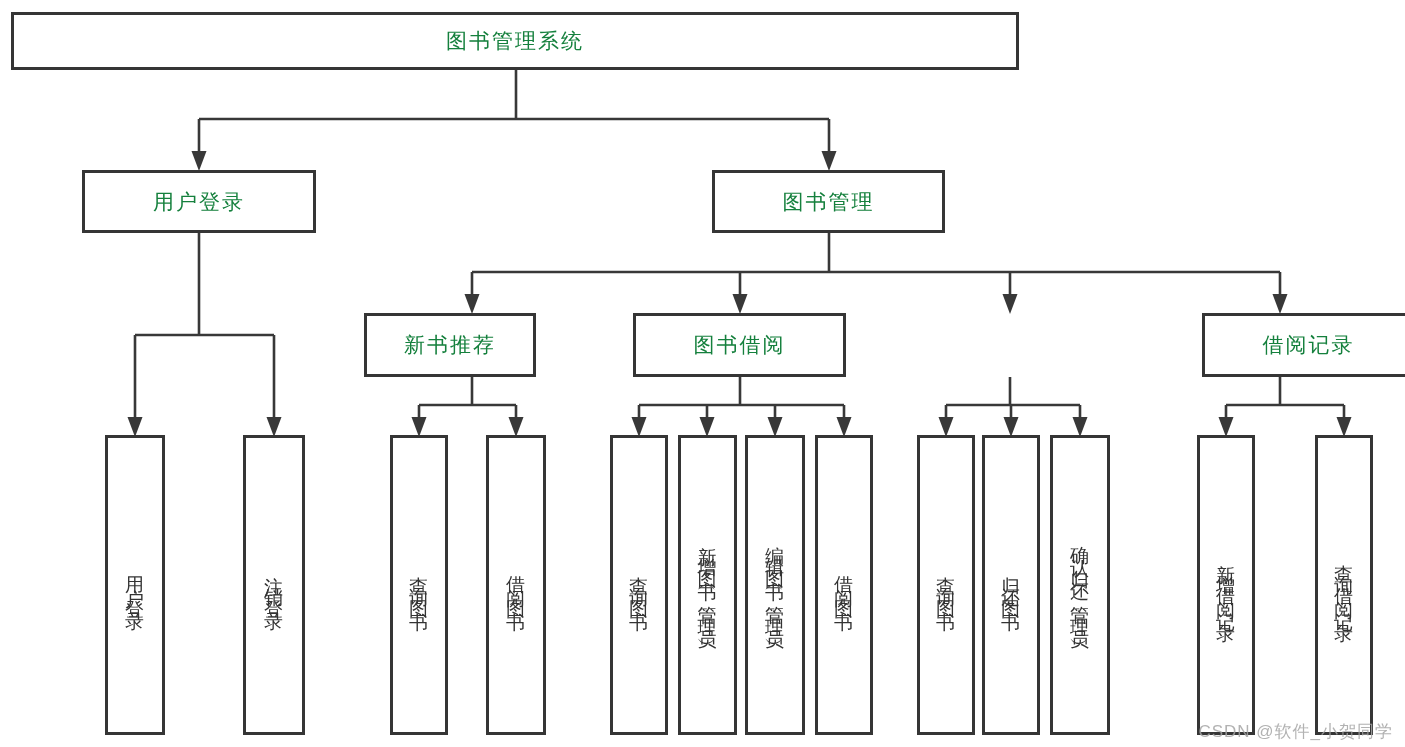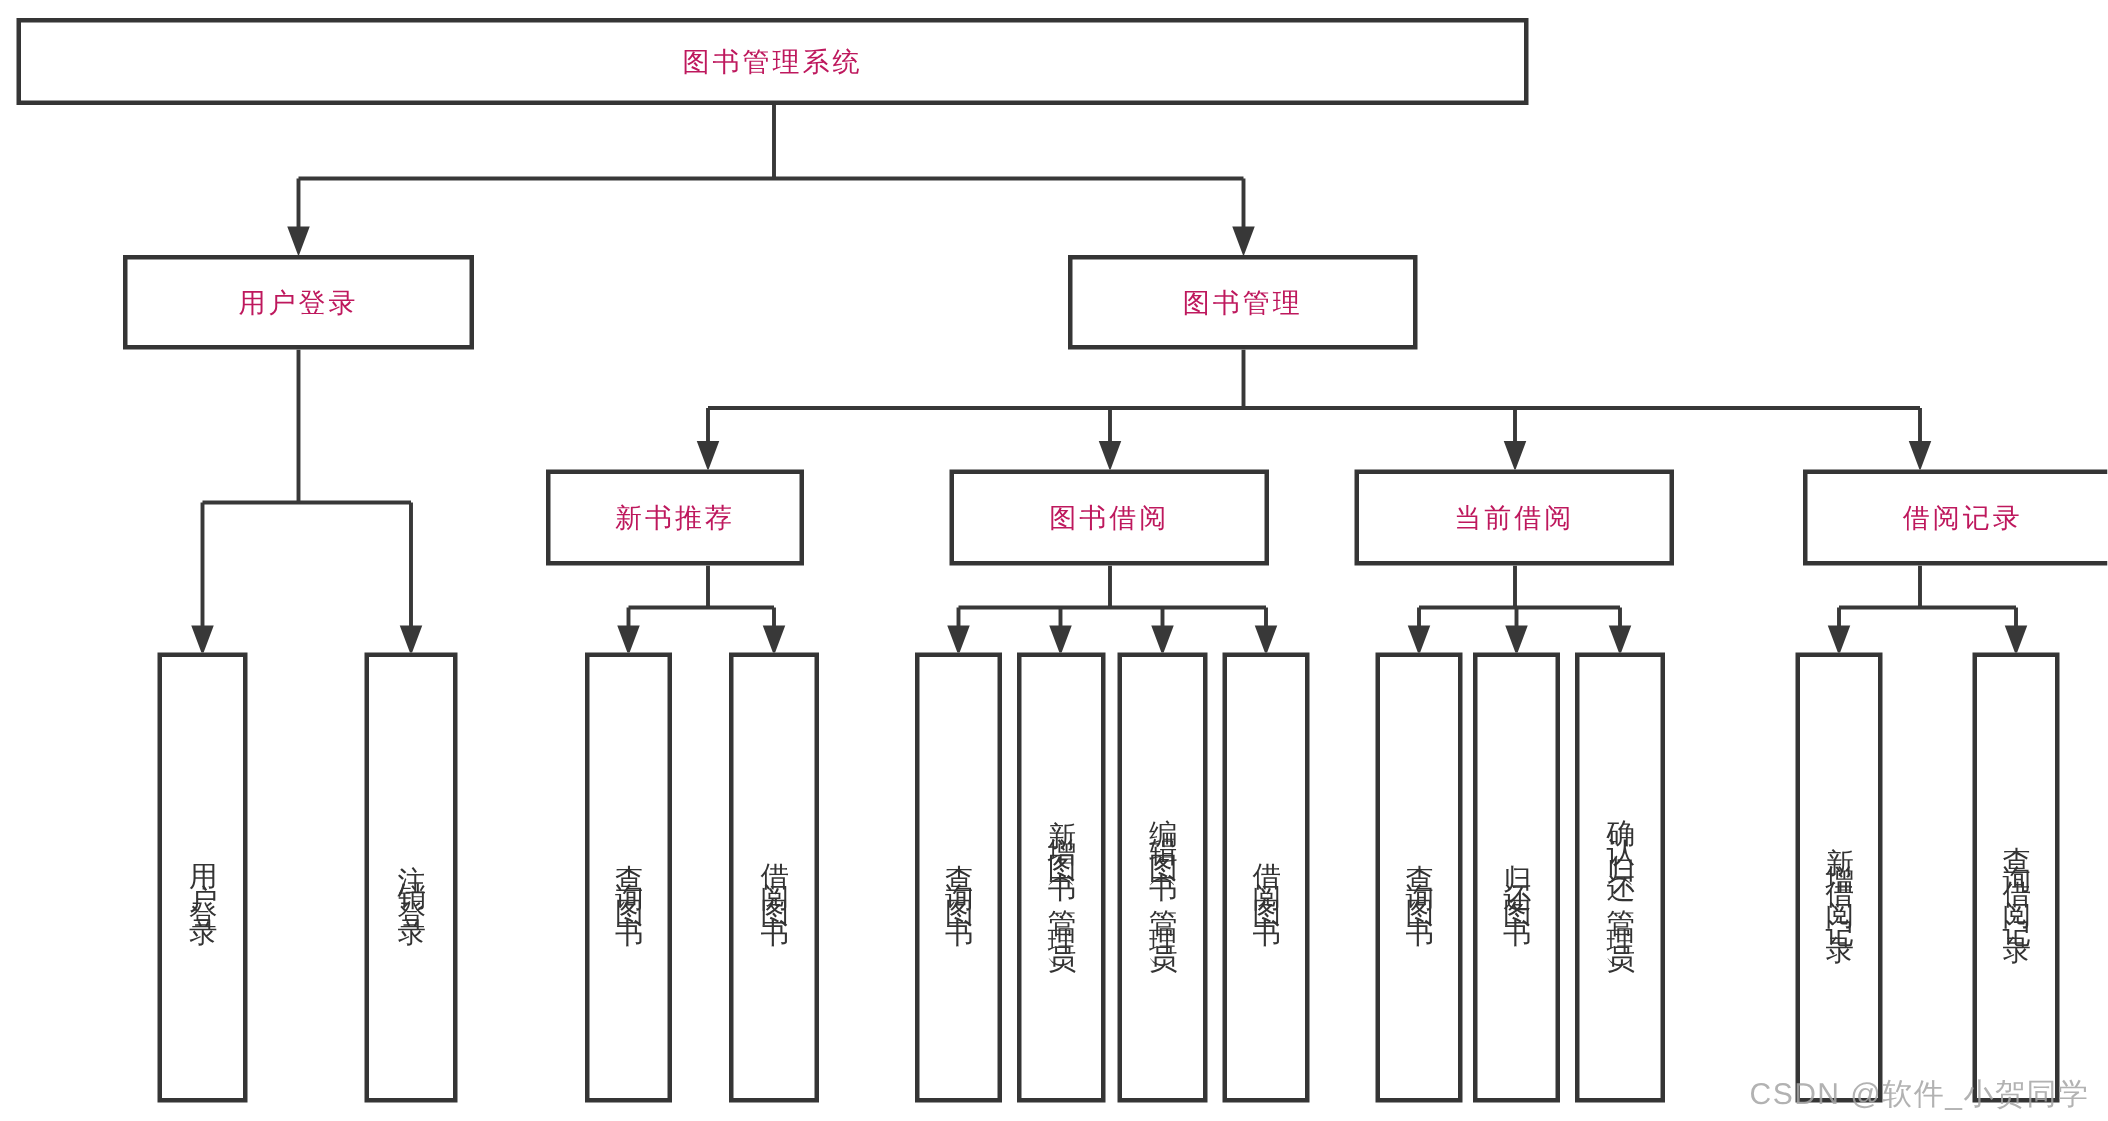--- a/index.html
+++ b/index.html
@@ -28,23 +28,23 @@
     box-sizing: border-box;
     border: 3px solid #353535;
     background: #ffffff;
     display: flex;
     align-items: center;
     justify-content: center;
     z-index: 2;
     color: #333333;
   }
   .h-box span {
-    font-size: 18px;
+    font-size: 21px;
     letter-spacing: 2px;
-    color: #be185d;
+    color: #15803d;
     white-space: nowrap;
     font-family: Liberation Serif, serif;
   }
   .v-box span {
     writing-mode: vertical-rl;
     text-orientation: mixed;
     font-size: 19px;
     letter-spacing: 12px;
     color: #333333;
     line-height: 1;
@@ -72,21 +72,21 @@
   .leaf-d1 { left: 917px;  width: 58px; }
   .leaf-d2 { left: 982px;  width: 58px; }
   .leaf-d3 { left: 1050px; width: 60px; }
   .leaf-e1 { left: 1197px; width: 58px; }
   .leaf-e2 { left: 1315px; width: 58px; }
   .watermark {
     position: absolute;
     right: 12px;
     bottom: 4px;
     z-index: 5;
-    font-size: 20px;
+    font-size: 17px;
     color: rgba(164, 164, 164, 0.85);
     letter-spacing: 1px;
     white-space: nowrap;
   }
 </style>
 </head>
 <body>
 
 <div id="canvas">
 
@@ -142,23 +142,20 @@
   <div class="box h-box l2-b">
     <span>图书管理</span>
   </div>
 
   <div class="box h-box l3-a">
     <span>新书推荐</span>
   </div>
   <div class="box h-box l3-b">
     <span>图书借阅</span>
   </div>
-  <div class="box h-box l3-c">
-    <span>当前借阅</span>
-  </div>
   <div class="box h-box l3-d">
     <span>借阅记录</span>
   </div>
 
   <div class="box v-box leaf leaf-a1">
     <span>用户登录</span>
   </div>
   <div class="box v-box leaf leaf-a2">
     <span>注销登录</span>
   </div>

